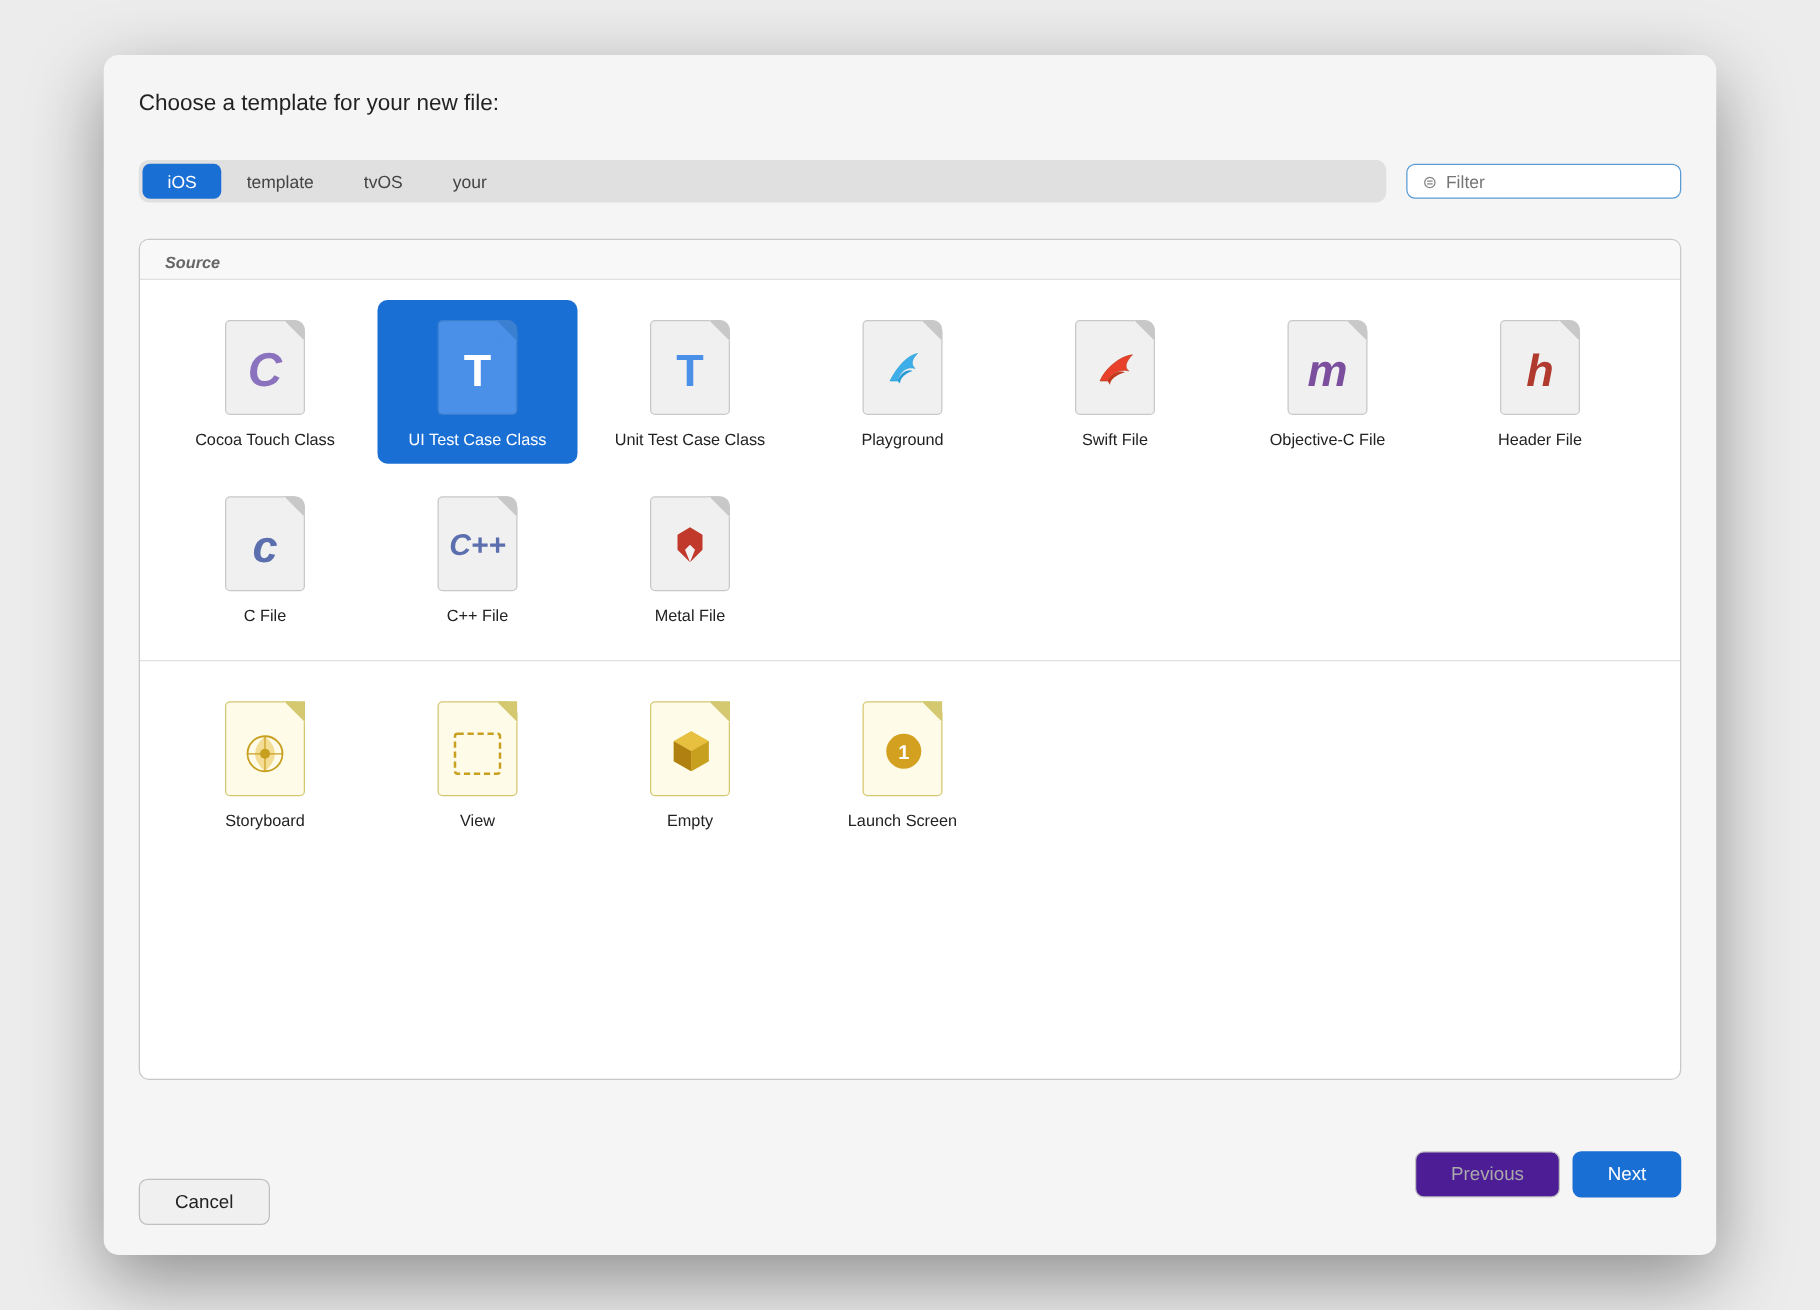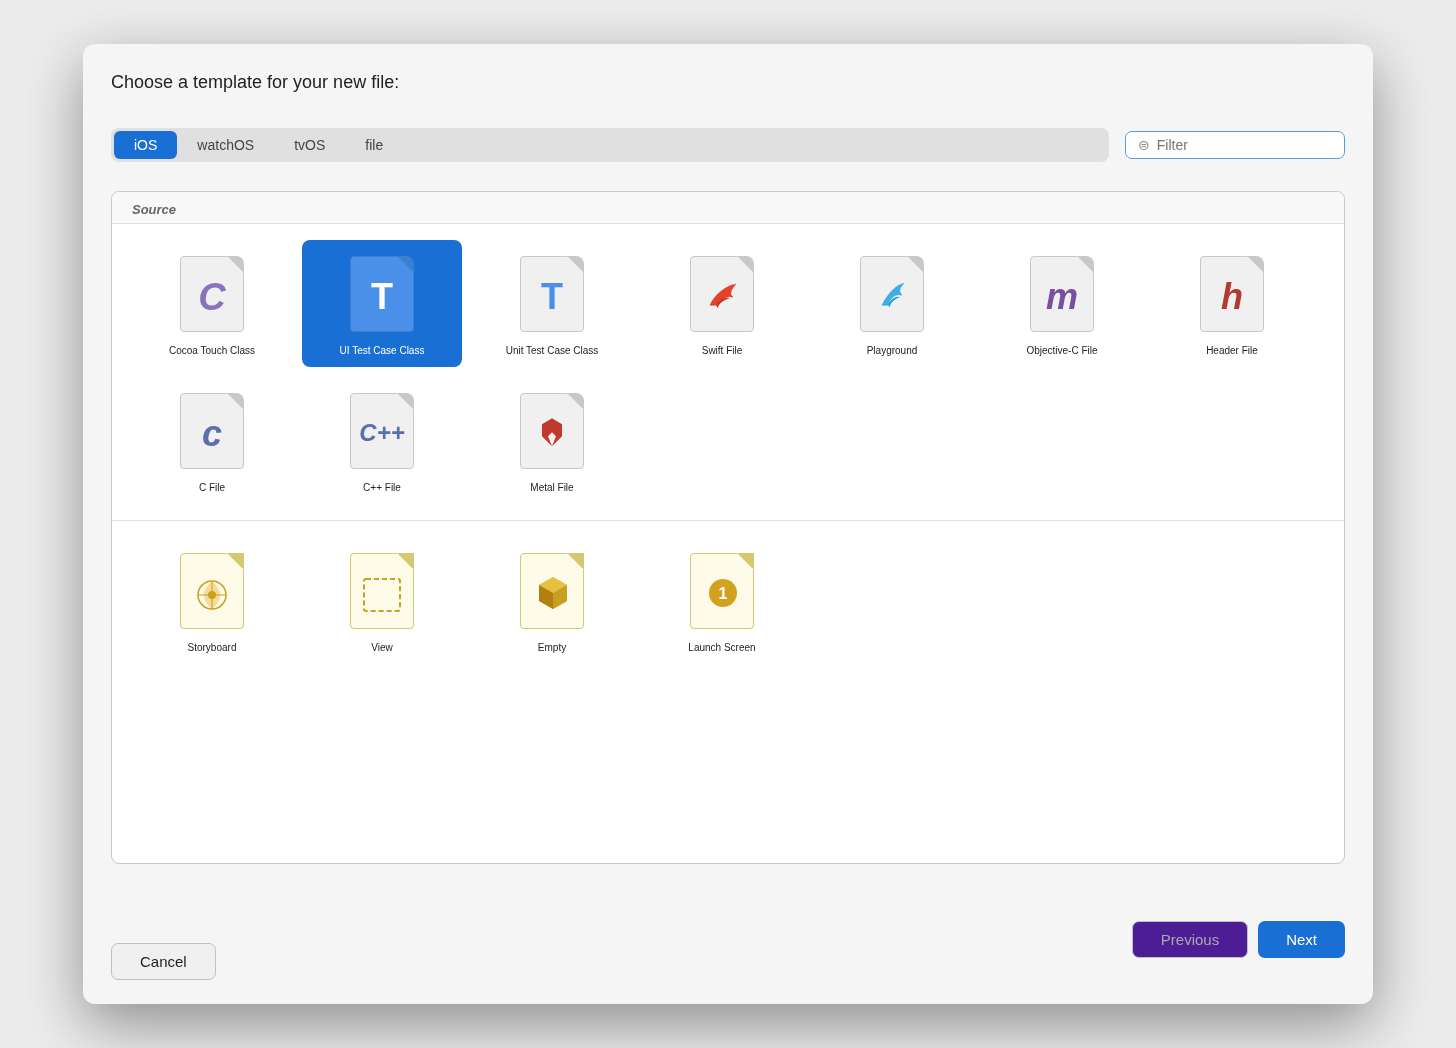--- a/index.html
+++ b/index.html
@@ -123,21 +123,21 @@
     }
     .item-icon-wrap {
       width: 80px;
       height: 80px;
       display: flex;
       align-items: center;
       justify-content: center;
       margin-bottom: 10px;
     }
     .item-label {
-      font-size: 10px;
+      font-size: 13px;
       color: #222;
       text-align: right;
       line-height: 1.3;
     }
     
     .file-icon {
       position: relative;
       width: 64px;
       height: 76px;
     }
@@ -337,23 +337,23 @@
 </head>
 <body>
 
 <div class="dialog">
 
   <div class="dialog-title">Choose a template for your new file:</div>
 
   <div class="top-bar">
     <div class="tab-group">
       <div class="tab active">iOS</div>
-      <div class="tab">watchOS</div>
+      <div class="tab">template</div>
       <div class="tab">tvOS</div>
-      <div class="tab">file</div>
+      <div class="tab">your</div>
     </div>
     <div class="filter-box">
       <span class="filter-icon">⊜</span>
       <input class="filter-input" type="text" placeholder="Filter" style="">
     </div>
   </div>
 
   <div class="content-area">
 
     <div class="section-header">Source</div>
@@ -394,47 +394,47 @@
         </div>
         <span class="item-label">Unit Test Case Class</span>
       </div>
 
       <div class="file-item">
         <div class="item-icon-wrap">
           <div class="file-icon">
             <div class="page"></div>
             <div class="fold"></div>
             <div class="fold-inner"></div>
+
+            <span style="position:absolute;top:50%;left:50%;transform:translate(-50%,-42%);">
+              <svg width="36" height="36" viewBox="0 0 36 36">
+                <path d="M8 28 C12 20, 20 8, 30 6 C26 10, 24 14, 28 18 C22 16, 16 20, 14 28 Z" fill="#3daee9" stroke="#2a9bd4" stroke-width="0.5"></path>
+                <path d="M14 28 C16 22, 22 18, 26 20 C20 22, 16 26, 16 30 Z" fill="#2a9bd4"></path>
+              </svg>
+            </span>
+          </div>
+        </div>
+        <span class="item-label">Playground</span>
+      </div>
+
+      <div class="file-item">
+        <div class="item-icon-wrap">
+          <div class="file-icon">
+            <div class="page"></div>
+            <div class="fold"></div>
+            <div class="fold-inner"></div>
             <span style="position:absolute;top:50%;left:50%;transform:translate(-50%,-42%);">
               <svg width="36" height="36" viewBox="0 0 36 36">
                 <path d="M6 28 C10 18, 22 8, 32 7 C27 12, 25 17, 29 20 C23 18, 15 22, 12 28 Z" fill="#e8402a" stroke="#c0391f" stroke-width="0.5"></path>
                 <path d="M12 28 C14 23, 21 19, 26 21 C19 23, 14 27, 14 31 Z" fill="#c0391f"></path>
               </svg>
             </span>
           </div>
         </div>
         <span class="item-label">Swift File</span>
-      </div>
-
-      <div class="file-item">
-        <div class="item-icon-wrap">
-          <div class="file-icon">
-            <div class="page"></div>
-            <div class="fold"></div>
-            <div class="fold-inner"></div>
-
-            <span style="position:absolute;top:50%;left:50%;transform:translate(-50%,-42%);">
-              <svg width="36" height="36" viewBox="0 0 36 36">
-                <path d="M8 28 C12 20, 20 8, 30 6 C26 10, 24 14, 28 18 C22 16, 16 20, 14 28 Z" fill="#3daee9" stroke="#2a9bd4" stroke-width="0.5"></path>
-                <path d="M14 28 C16 22, 22 18, 26 20 C20 22, 16 26, 16 30 Z" fill="#2a9bd4"></path>
-              </svg>
-            </span>
-          </div>
-        </div>
-        <span class="item-label">Playground</span>
       </div>
 
       <div class="file-item">
         <div class="item-icon-wrap">
           <div class="file-icon">
             <div class="page"></div>
             <div class="fold"></div>
             <div class="fold-inner"></div>
             <span class="letter m-letter" style="font-size:36px; font-style:italic; font-weight:700;">m</span>
           </div>

